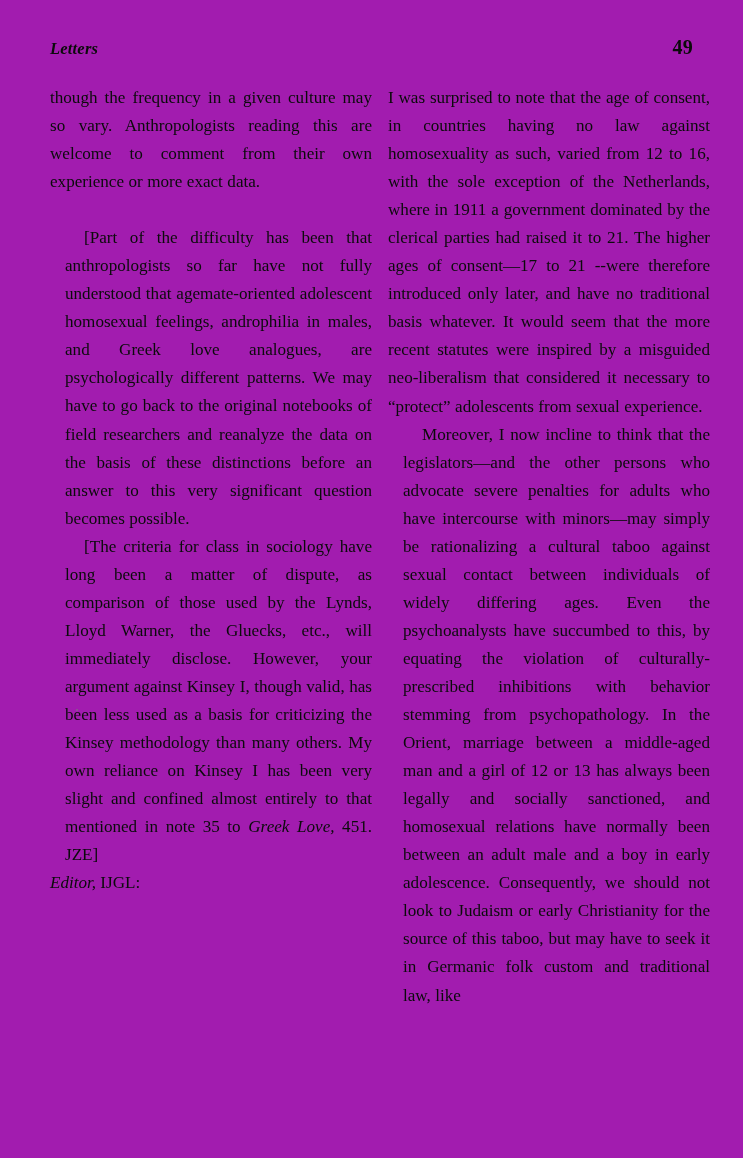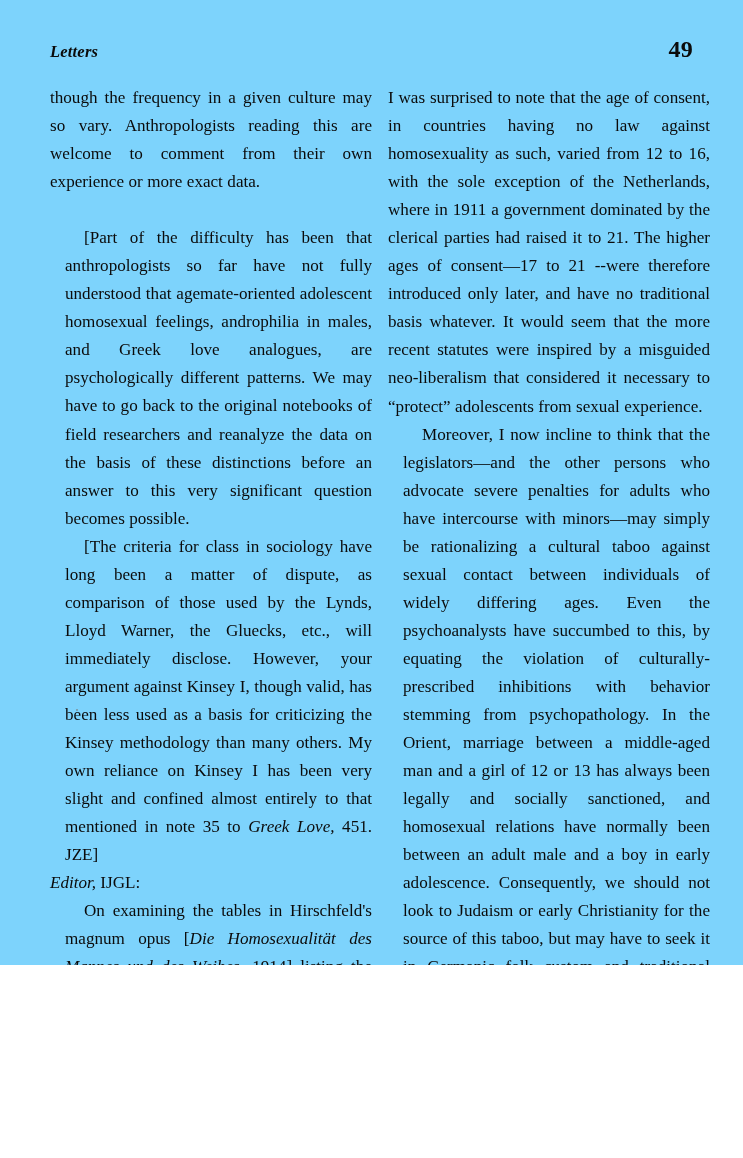--- a/index.html
+++ b/index.html
@@ -7,22 +7,22 @@
     padding: 0;
     background: #ffffff;
   }
   body {
     font-family: "Liberation Serif", "DejaVu Serif", serif;
     color: #0b0b0b;
   }
   .page {
     position: relative;
     width: 743px;
-    height: 965px;
-    background: #7dd3fc;
+    height: 1158px;
+    background: #a21caf;
     overflow: hidden;
     box-sizing: border-box;
   }
 
   
   .running-head {
     position: absolute;
     top: 36px;
     left: 50px;
     right: 50px;
@@ -32,21 +32,21 @@
     justify-content: space-between;
   }
   .running-head .rh-title {
     font-style: italic;
     font-weight: 700;
     font-size: 16.5px;
     letter-spacing: 0.2px;
   }
   .running-head .rh-folio {
     font-weight: 700;
-    font-size: 24px;
+    font-size: 20px;
     letter-spacing: 0.2px;
   }
 
   
   .columns {
     position: absolute;
     top: 84px;
     left: 50px;
     width: 660px;
     height: 1060px;
@@ -109,21 +109,20 @@
       <p class="para">though the frequency in a given culture may so vary. Anthropologists reading this are welcome to comment from their own experience or more exact data.</p>
 
       <p class="para indent gap-before">[Part of the difficulty has been that anthropologists so far have not fully understood that agemate-oriented adolescent homosexual feelings, androphilia in males, and Greek love analogues, are psychologically different patterns. We may have to go back to the original notebooks of field researchers and reanalyze the data on the basis of these distinctions before an answer to this very significant question becomes possible.</p>
 
       <p class="para indent"><span>[The criteria for class in sociology have long been a matter of dispute, as comparison of those used by the Lynds, Lloyd Warner, the Gluecks, etc., will immediately disclose. However, your argument against Kinsey I, though valid, has been less used as a basis for criticizing the Kinsey methodology than many others. My own reliance on Kinsey I has been very slight and confined almost entirely to that mentioned in note 35 to </span><span class="it">Greek Love,</span><span> 451. JZE]</span></p>
 
       <div class="speck" style="left:26px; top:625px;"></div>
 
       <p class="sig gap-before-lg"><span class="it">Editor,</span><span> IJGL:</span></p>
 
-      <p class="para indent"><span>On examining the tables in Hirschfeld's magnum opus [</span><span class="it">Die Homosexualität des Mannes und des Weibes,</span><span> 1914] listing the provisions of the penal codes of the world as of 1913,</span></p>
 
     </div>
 
     <div class="col col-right">
 
       <p class="para">I was surprised to note that the age of consent, in countries having no law against homosexuality as such, varied from 12 to 16, with the sole exception of the Netherlands, where in 1911 a government dominated by the clerical parties had raised it to 21. The higher ages of consent—17 to 21 --were therefore introduced only later, and have no traditional basis whatever. It would seem that the more recent statutes were inspired by a misguided neo-liberalism that considered it necessary to “protect” adolescents from sexual experience.</p>
 
       <p class="para indent">Moreover, I now incline to think that the legislators—and the other persons who advocate severe penalties for adults who have intercourse with minors—may simply be rationalizing a cultural taboo against sexual contact between individuals of widely differing ages. Even the psychoanalysts have succumbed to this, by equating the violation of culturally-prescribed inhibitions with behavior stemming from psychopathology. In the Orient, marriage between a middle-aged man and a girl of 12 or 13 has always been legally and socially sanctioned, and homosexual relations have normally been between an adult male and a boy in early adolescence. Consequently, we should not look to Judaism or early Christianity for the source of this taboo, but may have to seek it in Germanic folk custom and traditional law, like</p>
 
     </div>

